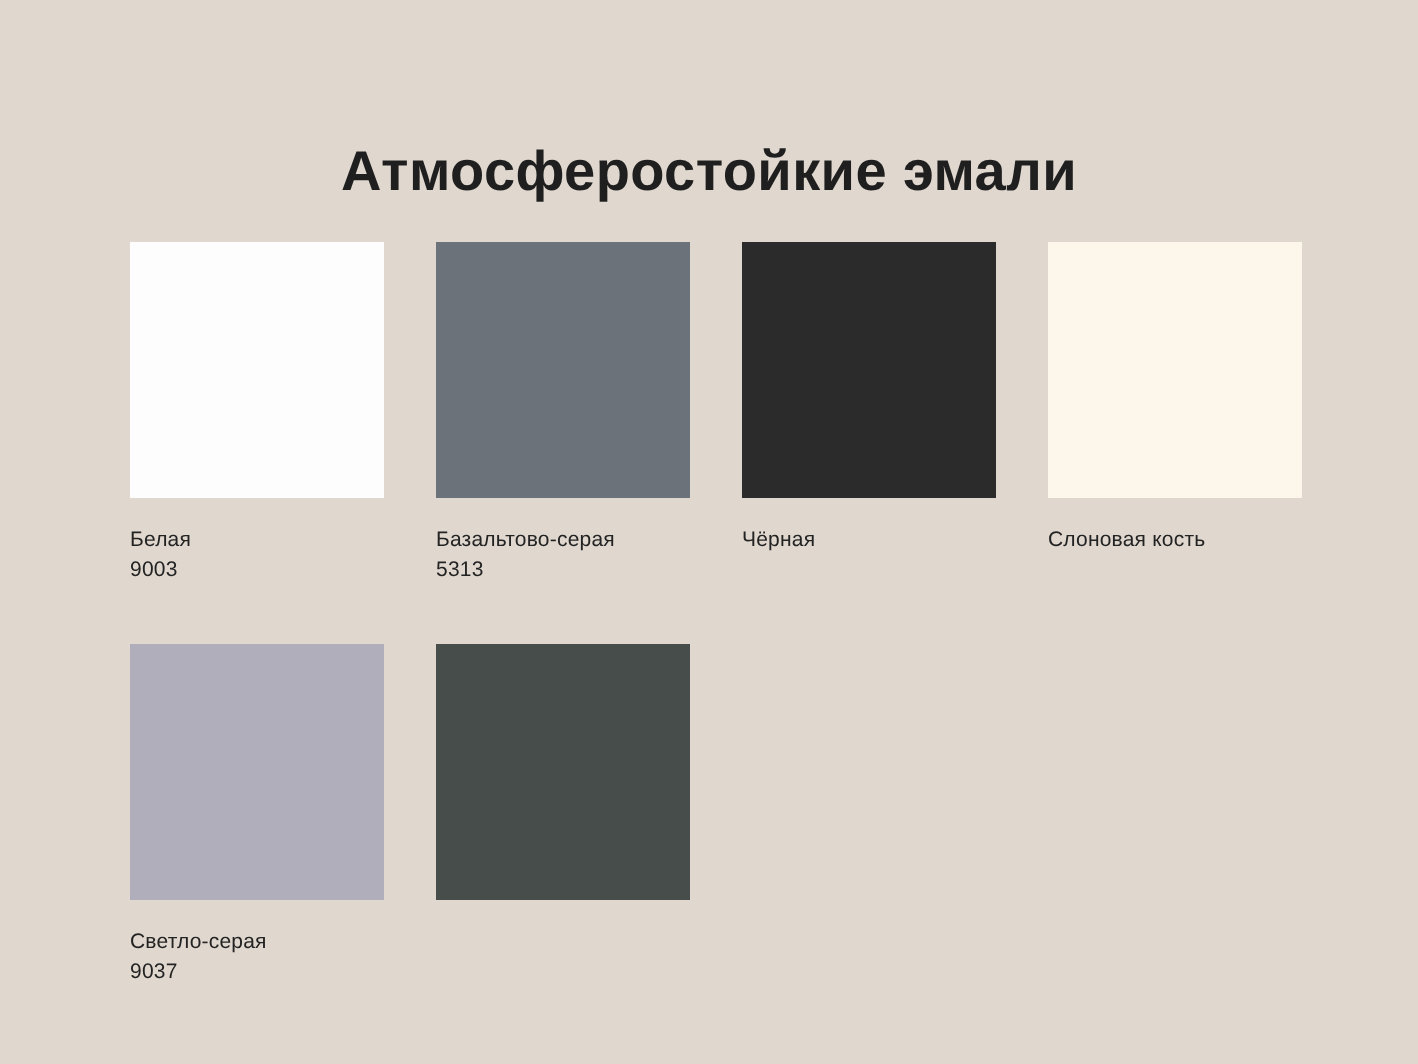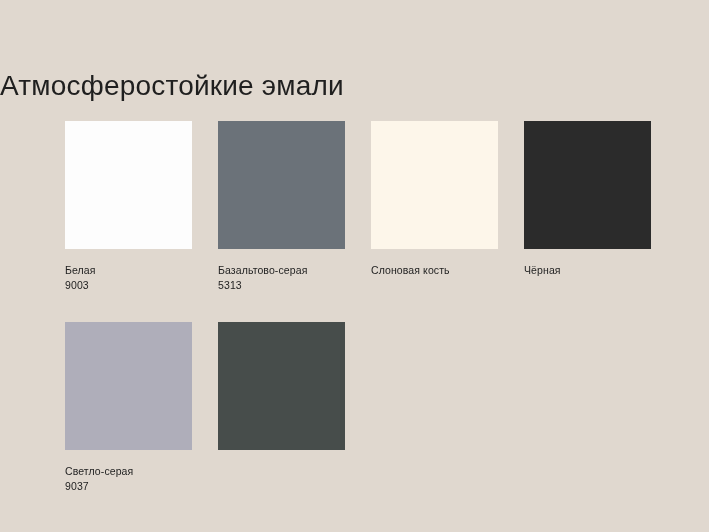--- a/index.html
+++ b/index.html
@@ -21,22 +21,23 @@
     height: 532px;
     background: #e0d8cf;
     box-sizing: border-box;
   }
 
   .page-title {
     position: absolute;
     left: 0;
     top: 50px;
     width: 709px;
+    text-align: center;
     font-size: 28px;
-    font-weight: 400;
+    font-weight: 700;
     letter-spacing: 0.2px;
     color: #1f1f1f;
     line-height: 34px;
     white-space: nowrap;
   }
 
   .swatch-grid {
     position: absolute;
     left: 65px;
     top: 121px;
@@ -98,31 +99,31 @@
 
     <div class="swatch-card">
       <span class="swatch-chip" style="background-color: rgb(107, 114, 121);"></span>
       <div class="swatch-label">
         <span class="swatch-name">Базальтово-серая</span>
         <span class="swatch-code">5313</span>
       </div>
     </div>
 
     <div class="swatch-card">
-      <span class="swatch-chip" style="background-color: rgb(253, 246, 234);"></span>
+      <span class="swatch-chip" style="background-color: rgb(43, 43, 43);"></span>
       <div class="swatch-label">
-        <span class="swatch-name">Слоновая кость</span>
+        <span class="swatch-name">Чёрная</span>
 
       </div>
     </div>
 
     <div class="swatch-card">
-      <span class="swatch-chip" style="background-color: rgb(43, 43, 43);"></span>
+      <span class="swatch-chip" style="background-color: rgb(253, 246, 234);"></span>
       <div class="swatch-label">
-        <span class="swatch-name">Чёрная</span>
+        <span class="swatch-name">Слоновая кость</span>
 
       </div>
     </div>
 
     <div class="swatch-card">
       <span class="swatch-chip" style="background-color: rgb(175, 174, 186);"></span>
       <div class="swatch-label">
         <span class="swatch-name">Светло-серая</span>
         <span class="swatch-code">9037</span>
       </div>

